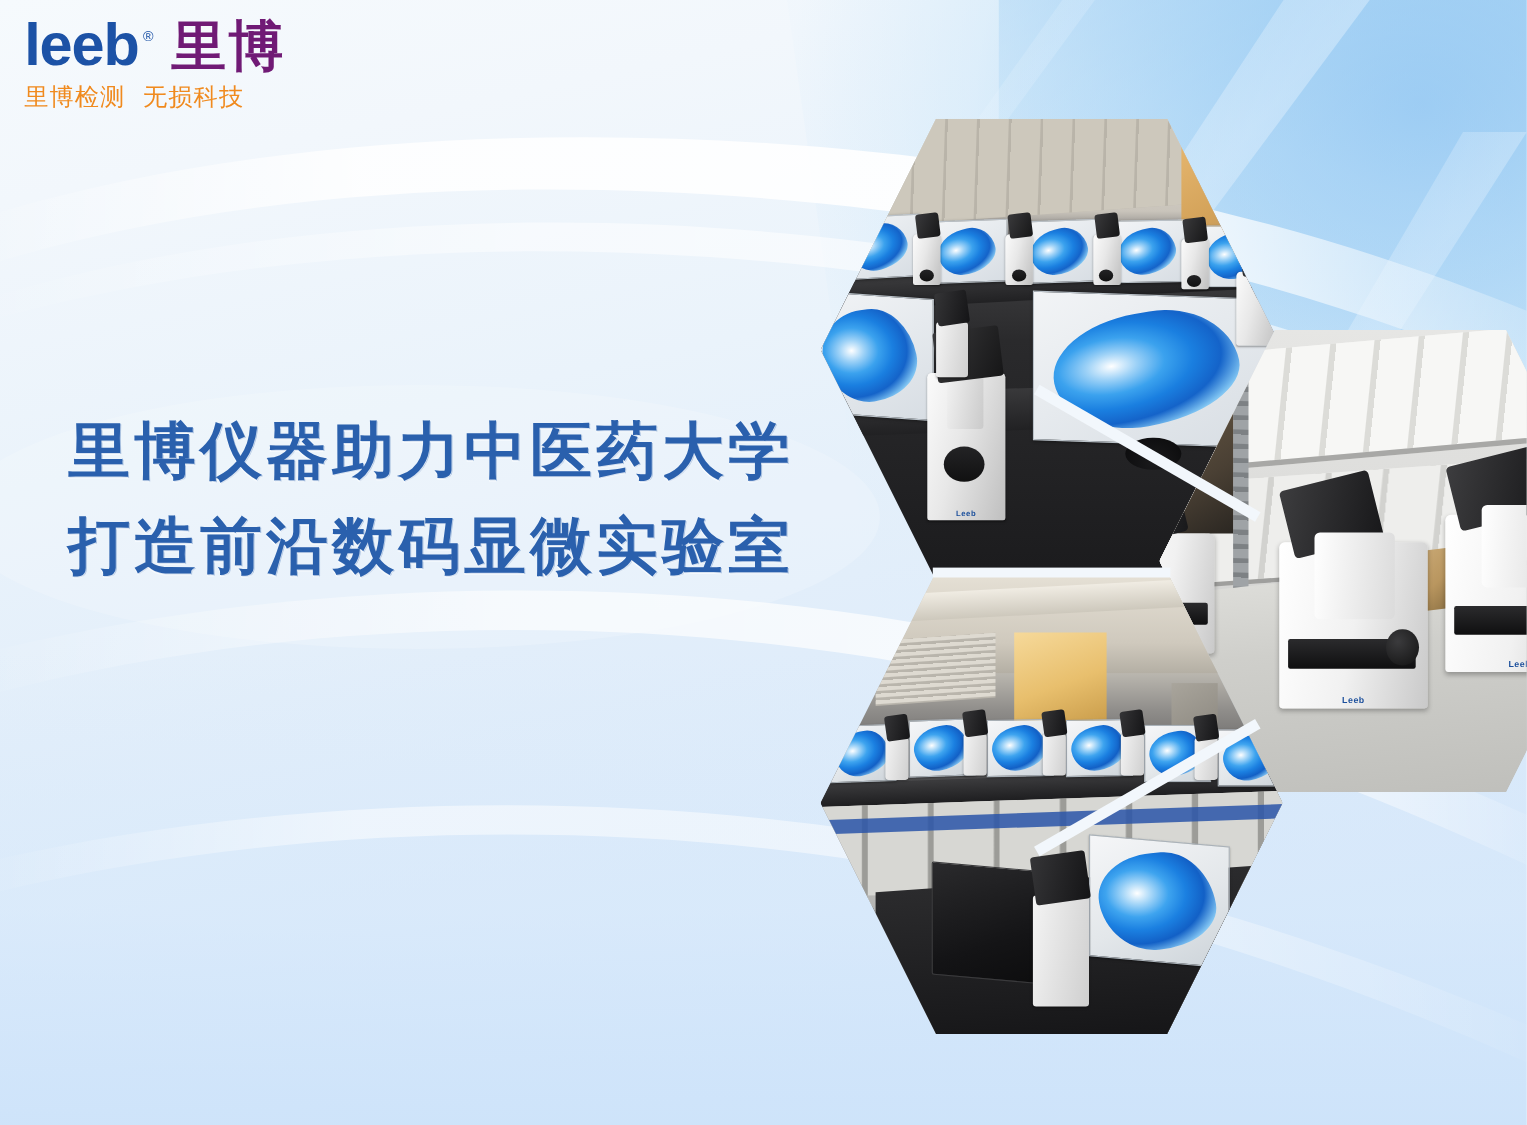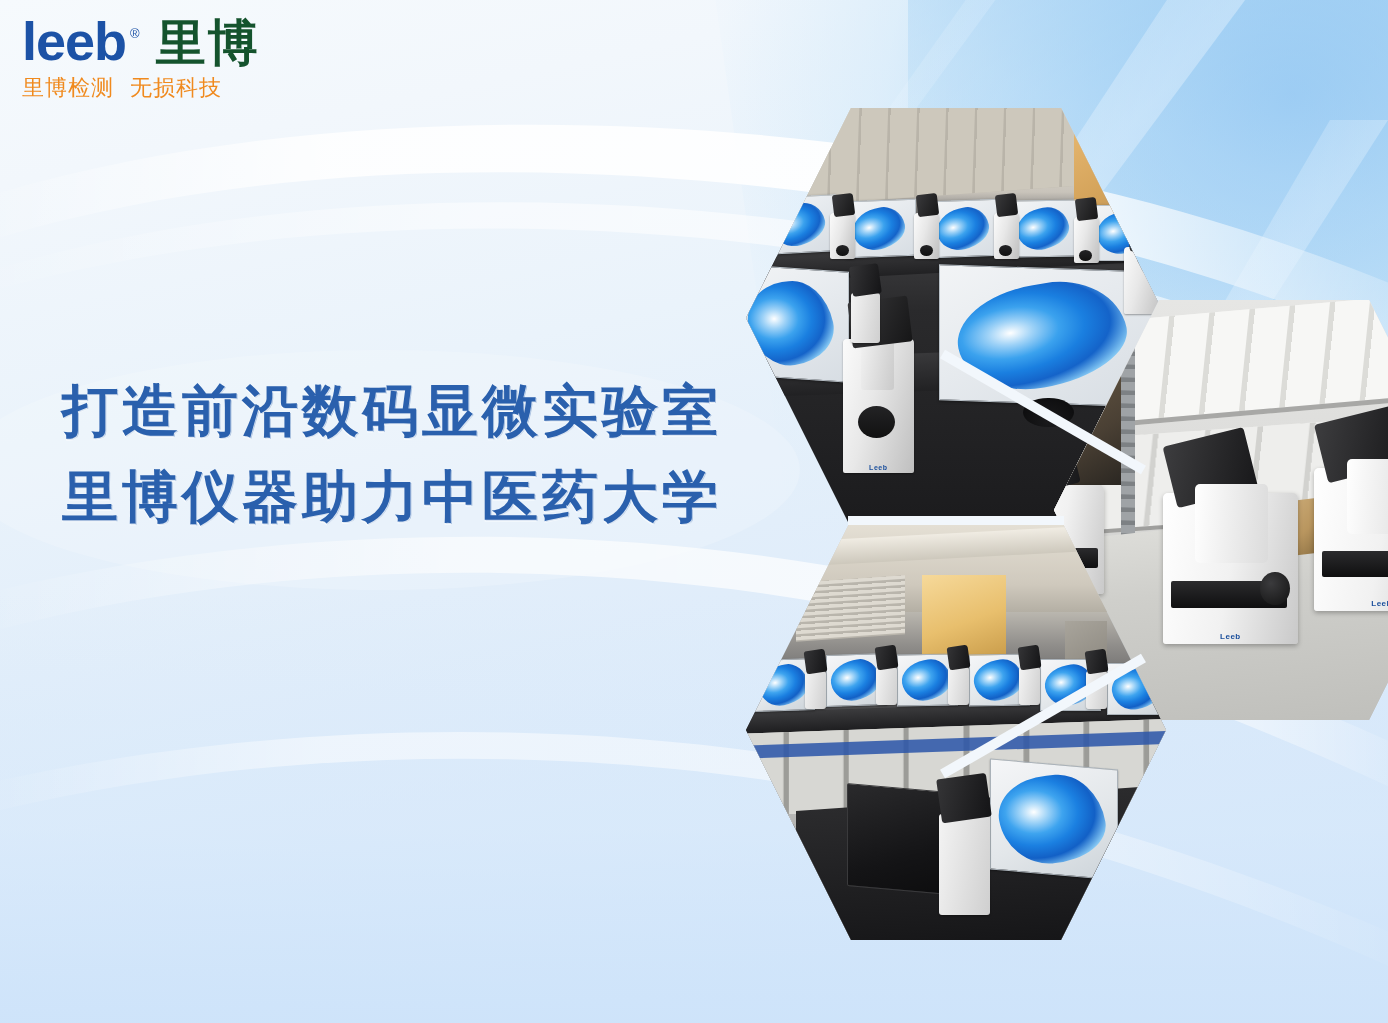--- a/index.html
+++ b/index.html
@@ -102,21 +102,21 @@
     font-size: 13px;
     color: #1c52a6;
     vertical-align: super;
     position: relative;
     top: -22px;
     left: -6px;
   }
   .logo-cn {
     font-size: 50px;
     font-weight: 700;
-    color: #14532d;
+    color: #701a75;
     letter-spacing: 2px;
     font-family: "DejaVu Sans", "Liberation Sans", sans-serif;
   }
   .logo-tagline {
     margin-top: 5px;
     font-size: 22px;
     font-weight: 400;
     color: #f08a1e;
     letter-spacing: 1px;
     white-space: pre;
@@ -507,22 +507,22 @@
   <div class="logo">
     <div class="logo-main">
       <span class="logo-leeb">leeb</span>
       <span class="logo-reg">®</span>
       <span class="logo-cn">里博</span>
     </div>
     <div class="logo-tagline">里博检测  无损科技</div>
   </div>
 
   <div class="headline">
+    <div class="headline-line">里博仪器助力中医药大学</div>
     <div class="headline-line">打造前沿数码显微实验室</div>
-    <div class="headline-line">里博仪器助力中医药大学</div>
   </div>
 
   <div class="hex-cluster">
 
     <div class="hex hex-top">
       <div class="hex-inner p1">
         <div class="ceiling"></div>
         <div class="wall-right"></div>
         <div class="benchrow r1"></div>
         <div class="benchrow r2"></div>

